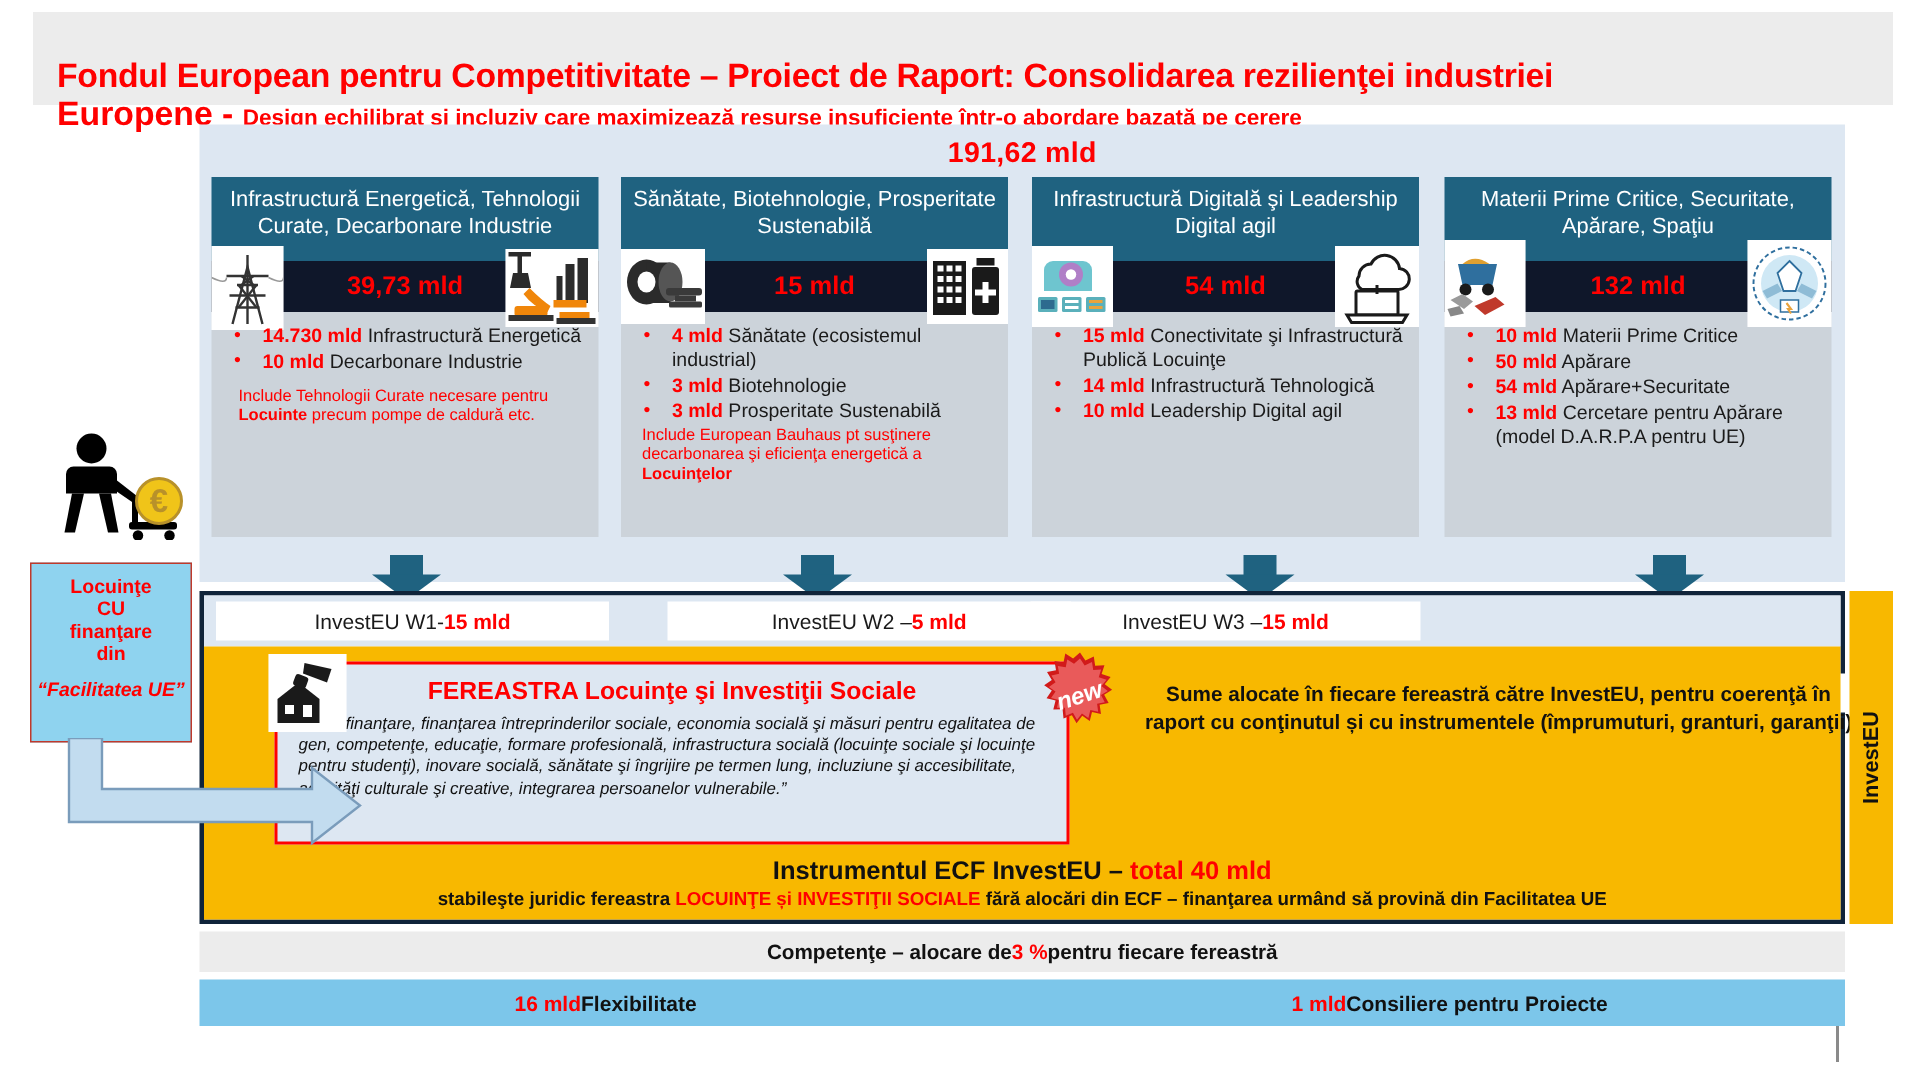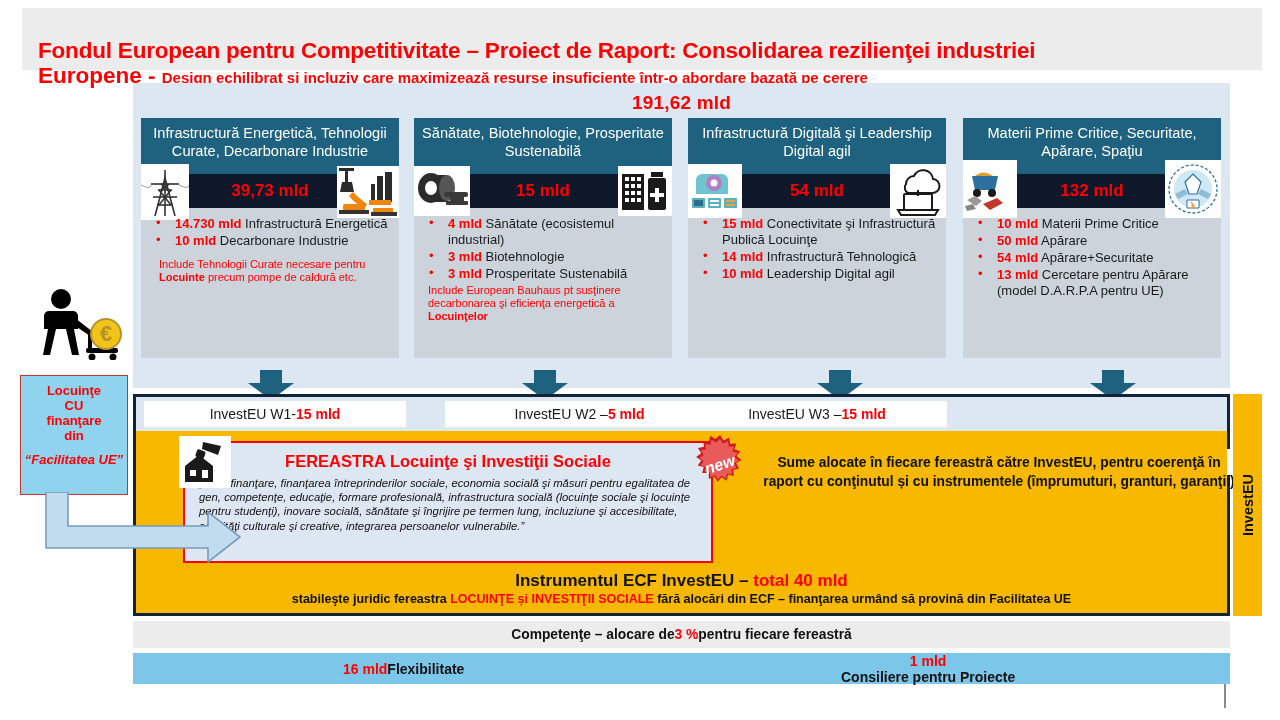--- a/index.html
+++ b/index.html
@@ -165,21 +165,21 @@
   .comp-bar .r{color:#ff0000;}
   .flex-bar{
     position:absolute;left:133px;top:653px;width:1097px;height:31px;
     background:#7cc6ea;
   }
   .flex-bar .a,.flex-bar .b{
     position:absolute;top:0;height:31px;display:flex;align-items:center;
     font-weight:bold;font-size:14px;color:#111;
   }
   .flex-bar .a{left:210px;}
-  .flex-bar .b{left:708px;flex-direction:column;}
+  .flex-bar .b{left:728px;}
   .flex-bar .r{color:#ff0000;}
   .tick{position:absolute;left:1224px;top:684px;width:2px;height:24px;background:#8a8a8a;}
   .ico{position:absolute;background:#ffffff;overflow:hidden;}
 </style>
 </head>
 <body>
 
 <div class="title-band">
   <div class="title-inner">
     <div class="title-main">Fondul European pentru Competitivitate – Proiect de Raport: Consolidarea rezilienţei industriei</div>

